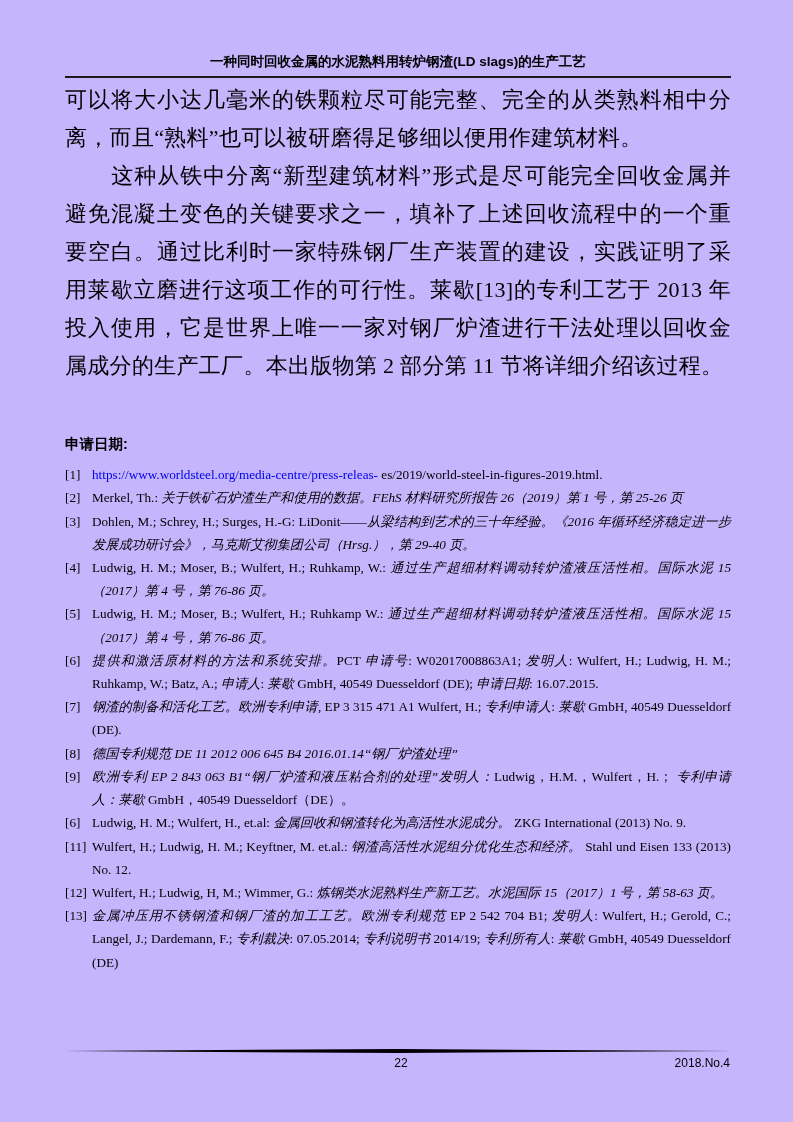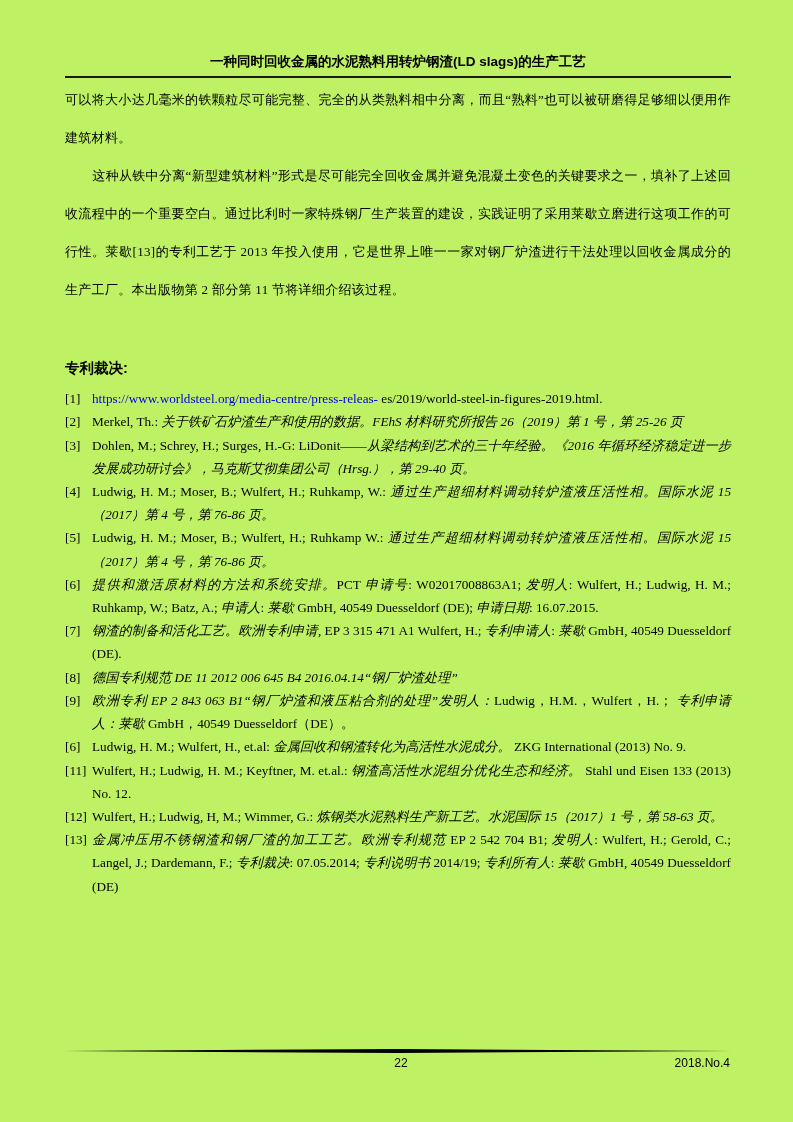--- a/index.html
+++ b/index.html
@@ -2,41 +2,41 @@
 <html style="--link: #0000EE; --ink: #000000;"><head>
 <meta charset="utf-8">
 <style>
   :root { --link: #0000EE; --ink: #000000; }
   * { box-sizing: border-box; }
   html, body { margin: 0; padding: 0; background: #ffffff; }
   .page {
     position: relative;
     width: 793px; height: 1122px;
     margin: 0 auto;
-    background: #bef264;
+    background: #c4b5fd;
     font-family: "Liberation Serif", "DejaVu Serif", serif;
     color: var(--ink);
     overflow: hidden;
   }
   .content { padding: 52px 62px 0 65px; }
 
   .running-title {
     margin: 0;
     text-align: center;
     font-family: "Liberation Sans", "DejaVu Sans", sans-serif;
     font-weight: bold;
     font-size: 13.5px;
     line-height: 1.5;
     padding-bottom: 4px;
     border-bottom: 2px solid #1a1a1a;
   }
 
   .body-par {
     margin: 0;
-    font-size: 13px;
+    font-size: 22px;
     line-height: 38px;
     text-align: justify;
     letter-spacing: 0.3px;
   }
   .body-paragraphs { margin-top: 3px; }
   .body-par.indent { text-indent: 2.1em; font-family: Liberation Serif, serif; }
 
   .references { margin-top: 50px; }
   .ref-heading {
     margin: 0 0 9px 0;
@@ -88,30 +88,30 @@
   <div class="content">
 
     <h1 class="running-title">一种同时回收金属的水泥熟料用转炉钢渣(LD slags)的生产工艺</h1>
 
     <div class="body-paragraphs">
         <p class="body-par">可以将大小达几毫米的铁颗粒尽可能完整、完全的从类熟料相中分离，而且“熟料”也可以被研磨得足够细以便用作建筑材料。</p>
         <p class="body-par indent">这种从铁中分离“新型建筑材料”形式是尽可能完全回收金属并避免混凝土变色的关键要求之一，填补了上述回收流程中的一个重要空白。通过比利时一家特殊钢厂生产装置的建设，实践证明了采用莱歇立磨进行这项工作的可行性。莱歇[13]的专利工艺于 2013 年投入使用，它是世界上唯一一家对钢厂炉渣进行干法处理以回收金属成分的生产工厂。本出版物第 2 部分第 11 节将详细介绍该过程。</p>
       </div>
 
     <div class="references">
-      <h2 class="ref-heading">专利裁决:</h2>
+      <h2 class="ref-heading">申请日期:</h2>
       <ol class="ref-list">
           <li class="ref-item"><span class="ref-marker">[1]</span><a class="seg-link">https://www.worldsteel.org/media-centre/press-releas-</a><span class="seg-normal"> es/2019/world-steel-in-figures-2019.html.</span></li>
           <li class="ref-item"><span class="ref-marker">[2]</span><span class="seg-normal">Merkel, Th.: </span><span class="seg-italic">关于铁矿石炉渣生产和使用的数据。FEhS 材料研究所报告 26（2019）第 1 号，第 25-26 页</span></li>
           <li class="ref-item"><span class="ref-marker">[3]</span><span class="seg-normal">Dohlen, M.; Schrey, H.; Surges, H.-G: LiDonit——</span><span class="seg-italic">从梁结构到艺术的三十年经验。《2016 年循环经济稳定进一步发展成功研讨会》，马克斯艾彻集团公司（Hrsg.），第 29-40 页。</span></li>
           <li class="ref-item"><span class="ref-marker">[4]</span><span class="seg-normal">Ludwig, H. M.; Moser, B.; Wulfert, H.; Ruhkamp, W.: </span><span class="seg-italic">通过生产超细材料调动转炉渣液压活性相。国际水泥 15（2017）第 4 号，第 76-86 页。</span></li>
           <li class="ref-item"><span class="ref-marker">[5]</span><span class="seg-normal">Ludwig, H. M.; Moser, B.; Wulfert, H.; Ruhkamp W.: </span><span class="seg-italic">通过生产超细材料调动转炉渣液压活性相。国际水泥 15（2017）第 4 号，第 76-86 页。</span></li>
           <li class="ref-item"><span class="ref-marker">[6]</span><span class="seg-italic">提供和激活原材料的方法和系统安排。</span><span class="seg-normal">PCT </span><span class="seg-italic">申请号</span><span class="seg-normal">: W02017008863A1;  </span><span class="seg-italic">发明人</span><span class="seg-normal">: Wulfert, H.; Ludwig, H. M.; Ruhkamp, W.; Batz, A.;  </span><span class="seg-italic">申请人</span><span class="seg-normal">:  </span><span class="seg-italic">莱歇</span><span class="seg-normal"> GmbH, 40549 Duesseldorf (DE);  </span><span class="seg-italic">申请日期</span><span class="seg-normal">: 16.07.2015.</span></li>
           <li class="ref-item"><span class="ref-marker">[7]</span><span class="seg-italic">钢渣的制备和活化工艺。欧洲专利申请</span><span class="seg-normal">, EP 3 315 471 A1 Wulfert, H.;  </span><span class="seg-italic">专利申请人</span><span class="seg-normal">:  </span><span class="seg-italic">莱歇</span><span class="seg-normal"> GmbH, 40549 Duesseldorf (DE).</span></li>
-          <li class="ref-item"><span class="ref-marker">[8]</span><span class="seg-italic">德国专利规范 DE 11 2012 006 645 B4 2016.04.14“钢厂炉渣处理”</span></li>
+          <li class="ref-item"><span class="ref-marker">[8]</span><span class="seg-italic">德国专利规范 DE 11 2012 006 645 B4 2016.01.14“钢厂炉渣处理”</span></li>
           <li class="ref-item"><span class="ref-marker">[9]</span><span class="seg-italic">欧洲专利 EP 2 843 063 B1“钢厂炉渣和液压粘合剂的处理”发明人：</span><span class="seg-normal">Ludwig，H.M.，Wulfert，H.； </span><span class="seg-italic">专利申请人：莱歇</span><span class="seg-normal"> GmbH，40549 Duesseldorf（DE）。</span></li>
           <li class="ref-item"><span class="ref-marker">[6]</span><span class="seg-normal">Ludwig, H. M.; Wulfert, H., et.al: </span><span class="seg-italic">金属回收和钢渣转化为高活性水泥成分。</span><span class="seg-normal"> ZKG International (2013) No. 9.</span></li>
           <li class="ref-item"><span class="ref-marker">[11]</span><span class="seg-normal">Wulfert, H.; Ludwig, H. M.; Keyftner, M. et.al.: </span><span class="seg-italic">钢渣高活性水泥组分优化生态和经济。</span><span class="seg-normal"> Stahl und Eisen 133 (2013) No. 12.</span></li>
           <li class="ref-item"><span class="ref-marker">[12]</span><span class="seg-normal">Wulfert, H.; Ludwig, H, M.; Wimmer, G.: </span><span class="seg-italic">炼钢类水泥熟料生产新工艺。水泥国际 15（2017）1 号，第 58-63 页。</span></li>
           <li class="ref-item"><span class="ref-marker">[13]</span><span class="seg-italic">金属冲压用不锈钢渣和钢厂渣的加工工艺。欧洲专利规范</span><span class="seg-normal"> EP 2 542 704 B1;  </span><span class="seg-italic">发明人</span><span class="seg-normal">: Wulfert, H.; Gerold, C.; Langel, J.; Dardemann, F.;  </span><span class="seg-italic">专利裁决</span><span class="seg-normal">: 07.05.2014;  </span><span class="seg-italic">专利说明书</span><span class="seg-normal"> 2014/19;  </span><span class="seg-italic">专利所有人</span><span class="seg-normal">:  </span><span class="seg-italic">莱歇</span><span class="seg-normal"> GmbH, 40549 Duesseldorf (DE)</span></li>
         </ol>
     </div>
 
   </div>
 

